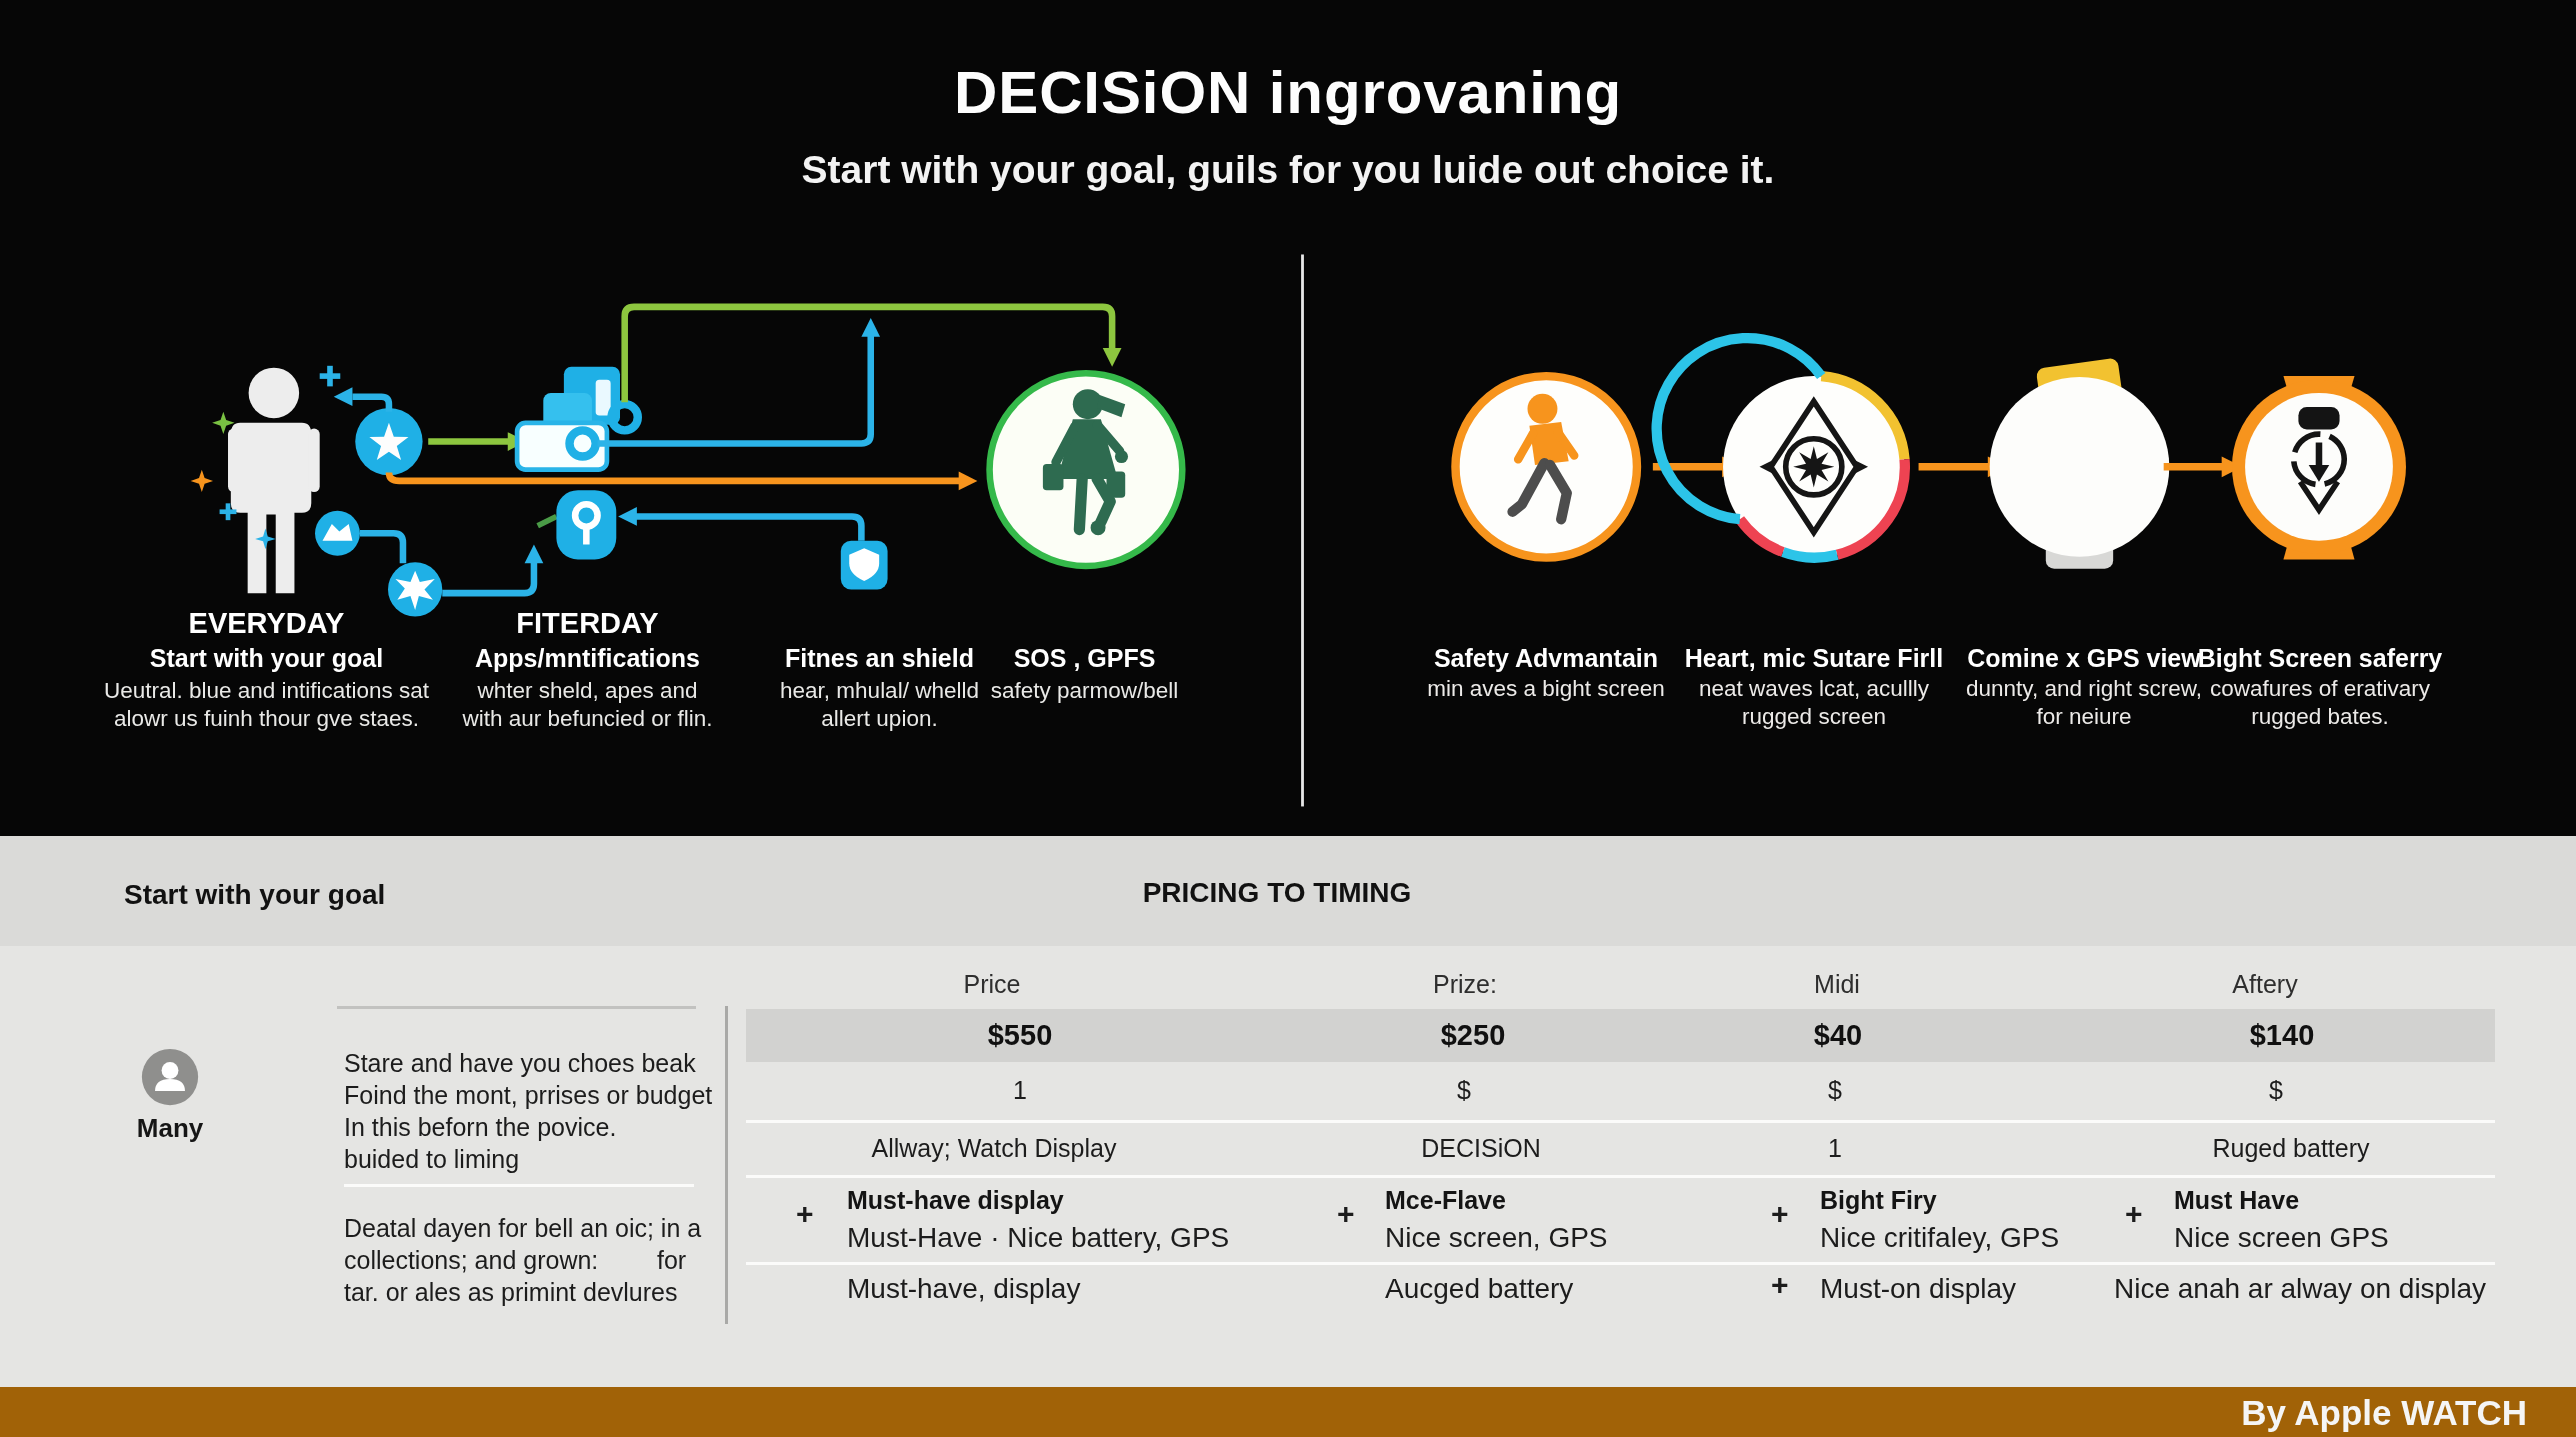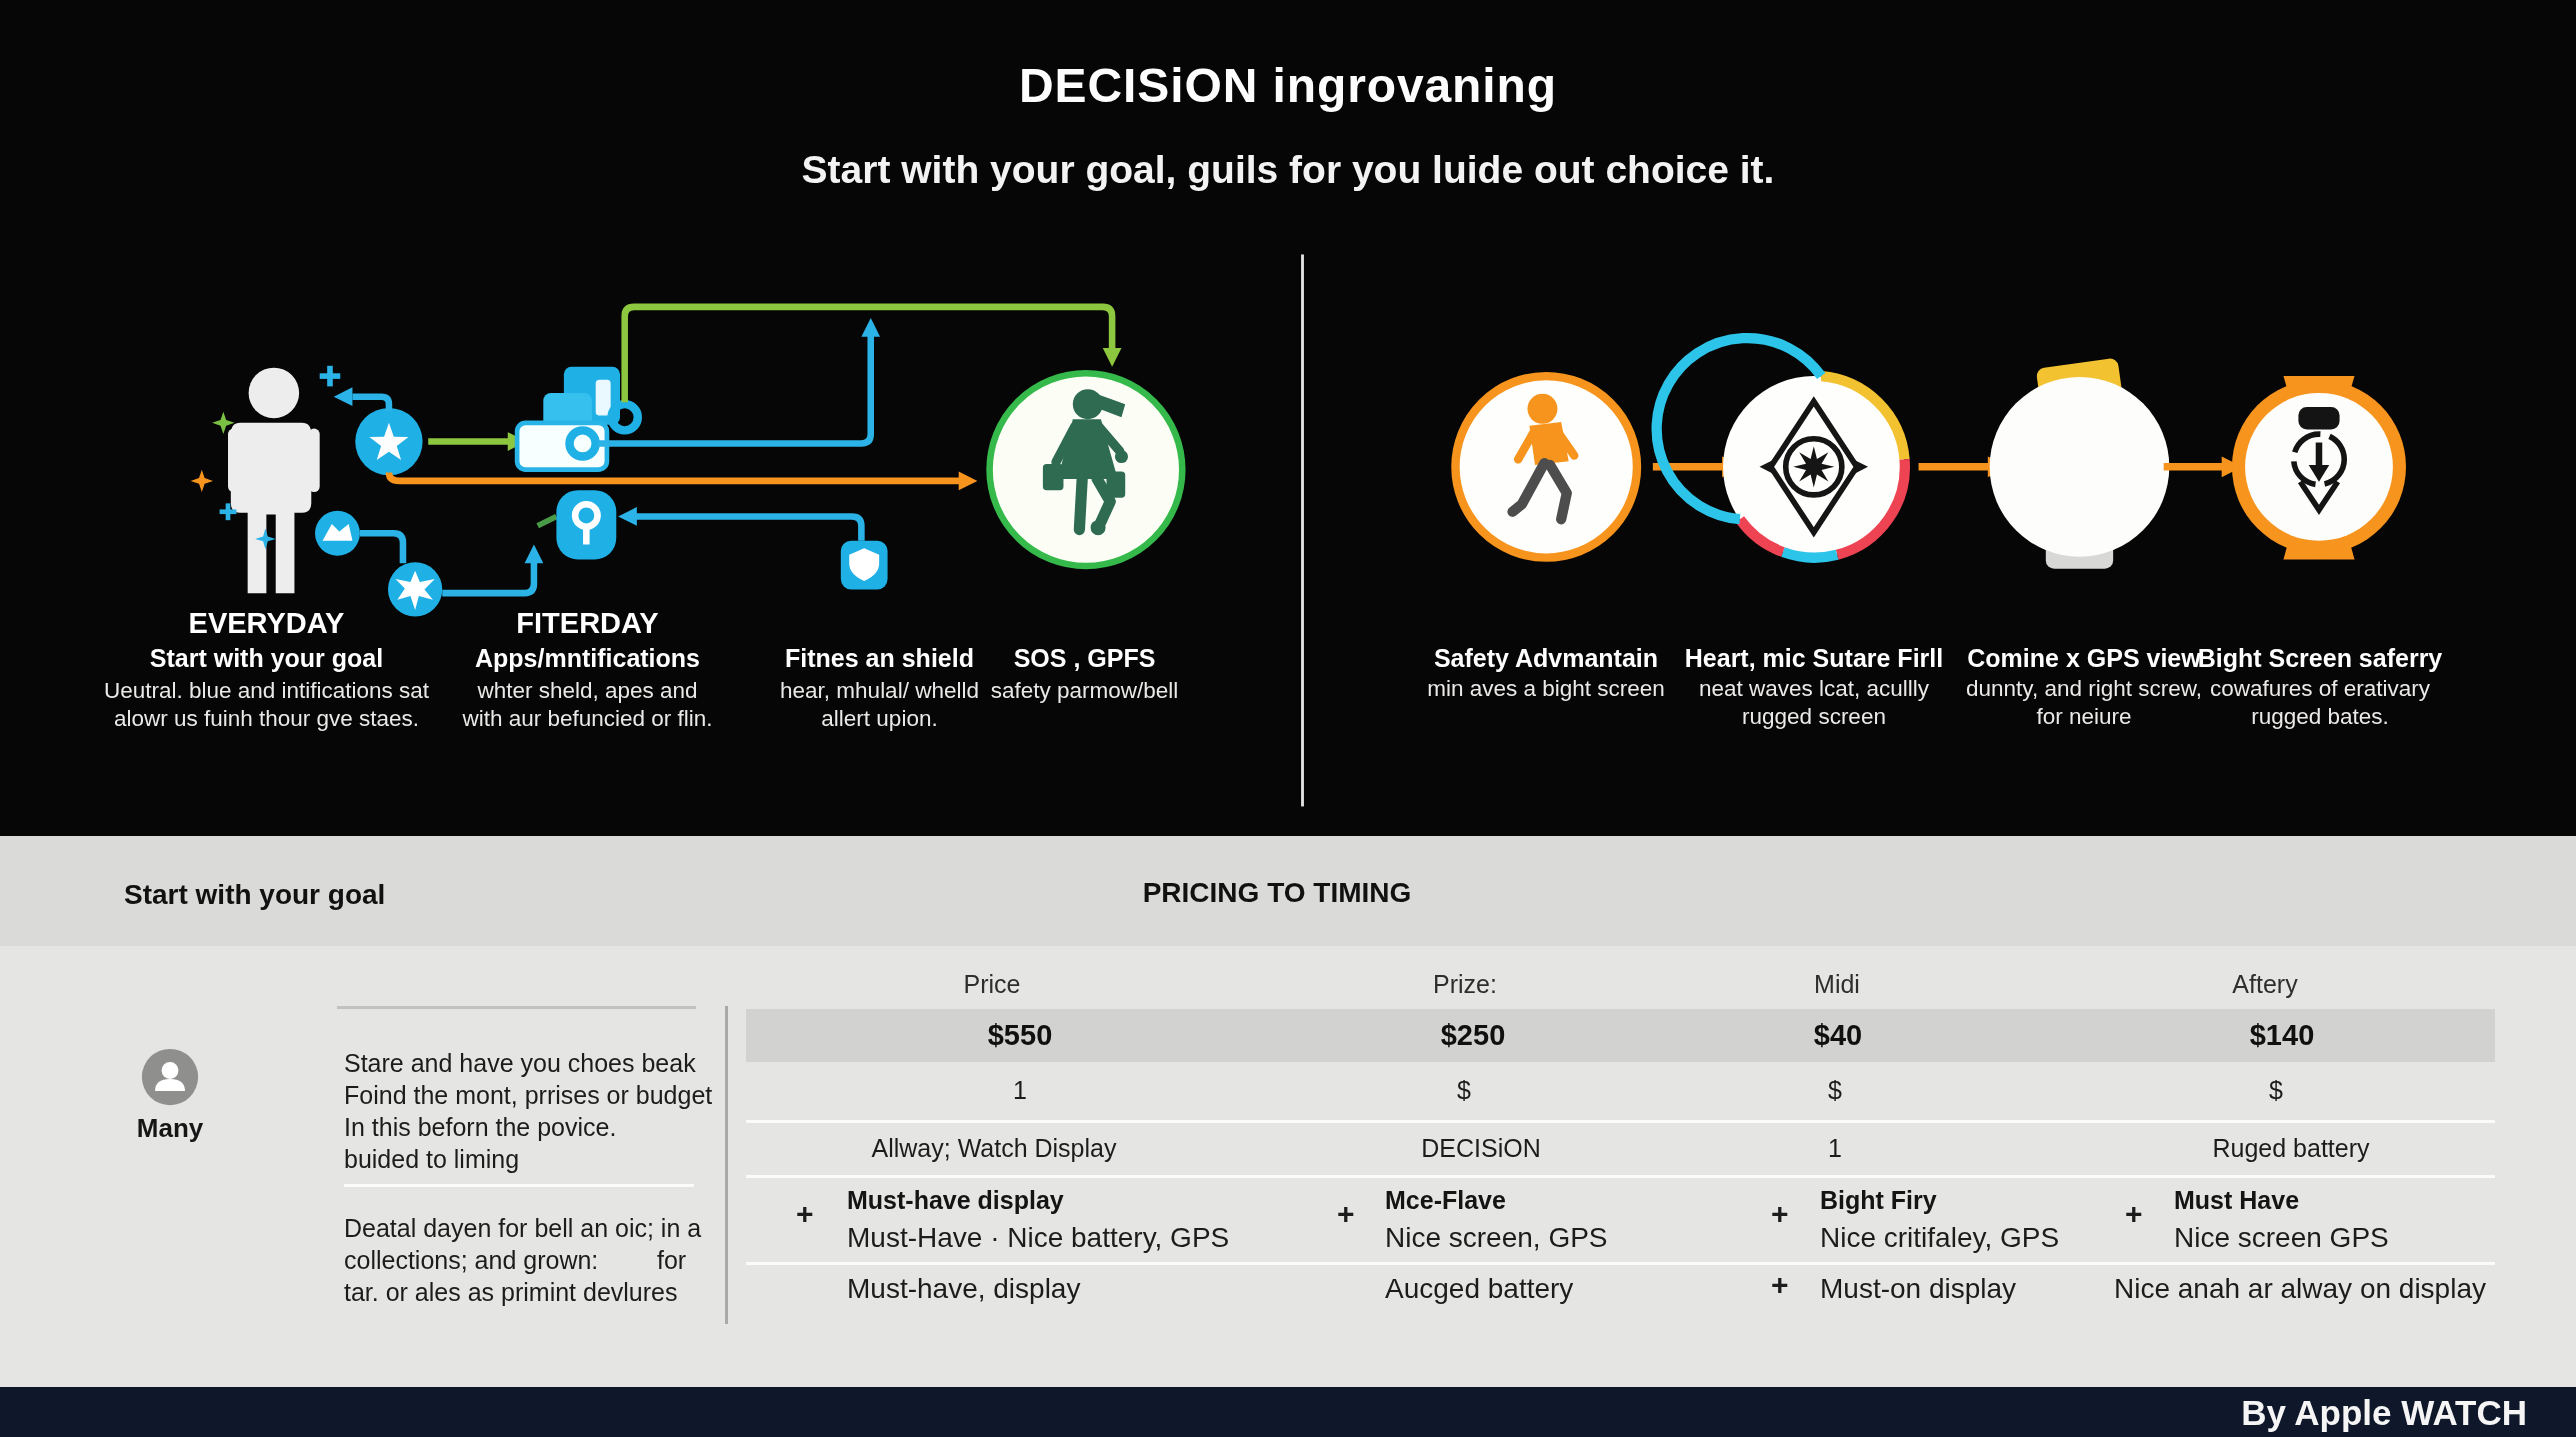--- a/index.html
+++ b/index.html
@@ -1,40 +1,40 @@
 <!DOCTYPE html>
 <html style="font-size:15px"><head>
 <meta charset="utf-8">
 <style>
   html,body{margin:0;padding:0;background:#000;}
   .page{position:relative;width:2576px;height:1438px;background:#060606;overflow:hidden;
         font-family:"Liberation Sans","DejaVu Sans",sans-serif;color:#fff;}
   .abs{position:absolute;}
   .ctr{transform:translateX(-50%);text-align:center;}
-  .title{font-size:48px;font-weight:bold;letter-spacing:0.9px;color:#fdfdfd;white-space:nowrap;}
+  .title{font-size:60px;font-weight:bold;letter-spacing:0.9px;color:#fdfdfd;white-space:nowrap;}
   .subtitle{font-size:39px;font-weight:bold;color:#f3f3f3;white-space:nowrap;}
   .step-col{width:431px;}
   .step-name{position:absolute;top:0;left:50%;transform:translateX(-50%);font-size:29px;font-weight:bold;white-space:nowrap;}
   .step-head{position:absolute;top:37px;left:50%;transform:translateX(-50%);font-size:25px;font-weight:bold;white-space:nowrap;}
   .step-line{position:absolute;left:50%;transform:translateX(-50%);font-size:22.5px;color:#e9e9e7;white-space:nowrap;}
   .w-head{position:absolute;top:0;left:50%;transform:translateX(-50%);font-size:25px;font-weight:bold;white-space:nowrap;}
   .w-line{position:absolute;left:50%;transform:translateX(-50%);font-size:22.5px;color:#eceae8;white-space:nowrap;}
   .bottom{position:absolute;left:0;top:836px;width:2576px;height:551px;background:#e5e5e3;color:#161616;}
   .strip{position:absolute;left:0;top:0;width:2576px;height:110px;background:#dadad8;}
   .bh{font-size:28px;font-weight:bold;color:#111;white-space:nowrap;}
   .note{font-size:25px;color:#1c1c1c;white-space:nowrap;}
   .cell{font-size:25px;color:#1c1c1c;white-space:nowrap;}
   .cellc{transform:translateX(-50%);text-align:center;}
   .price{font-size:29px;font-weight:bold;color:#101010;}
   .hdr{font-size:25px;color:#2e2e2e;}
   .plus{font-size:30px;color:#1c1c1c;font-weight:bold;}
   .m1{font-size:25px;font-weight:bold;color:#141414;white-space:nowrap;}
   .m2{font-size:28px;color:#1c1c1c;white-space:nowrap;}
   .wline{position:absolute;height:2.8px;background:#fbfbfa;}
-  .footer{position:absolute;left:0;top:1387px;width:2576px;height:51px;background:#0f172a;}
+  .footer{position:absolute;left:0;top:1387px;width:2576px;height:51px;background:#a16207;}
   .credit{position:absolute;right:49px;top:5.6px;font-size:35px;font-weight:bold;color:#f5f5f5;white-space:nowrap;}
 </style>
 </head>
 <body>
 
 <div class="page">
 
   <div class="abs ctr title" style="left:1288px;top:58px;">DECISiON ingrovaning</div>
   <div class="abs ctr subtitle" style="left:1288px;top:148px;">Start with your goal, guils for you luide out choice it.</div>
 

